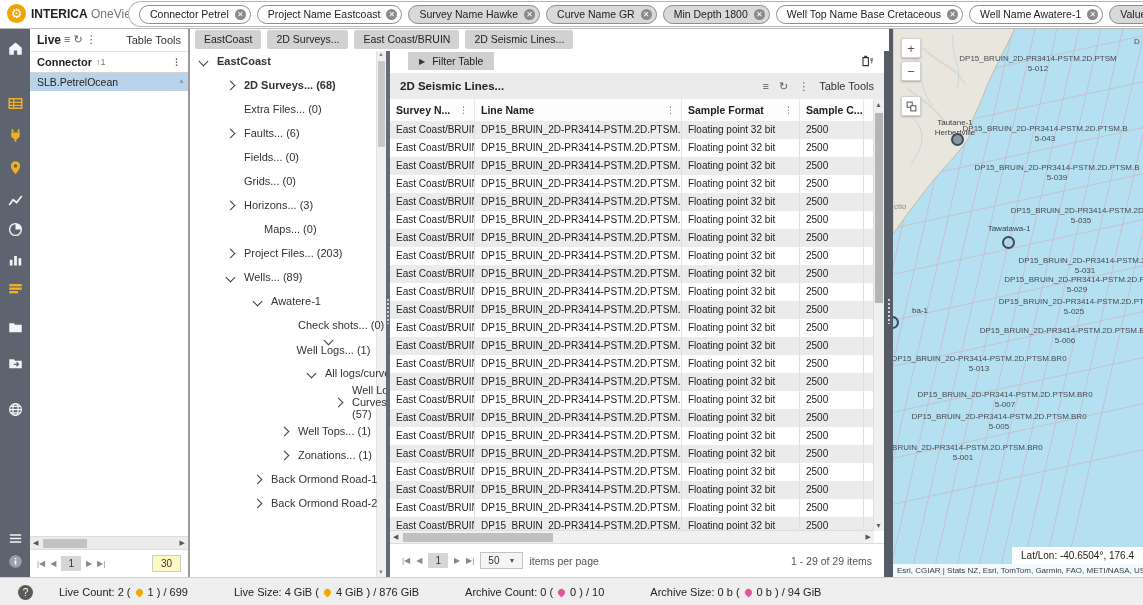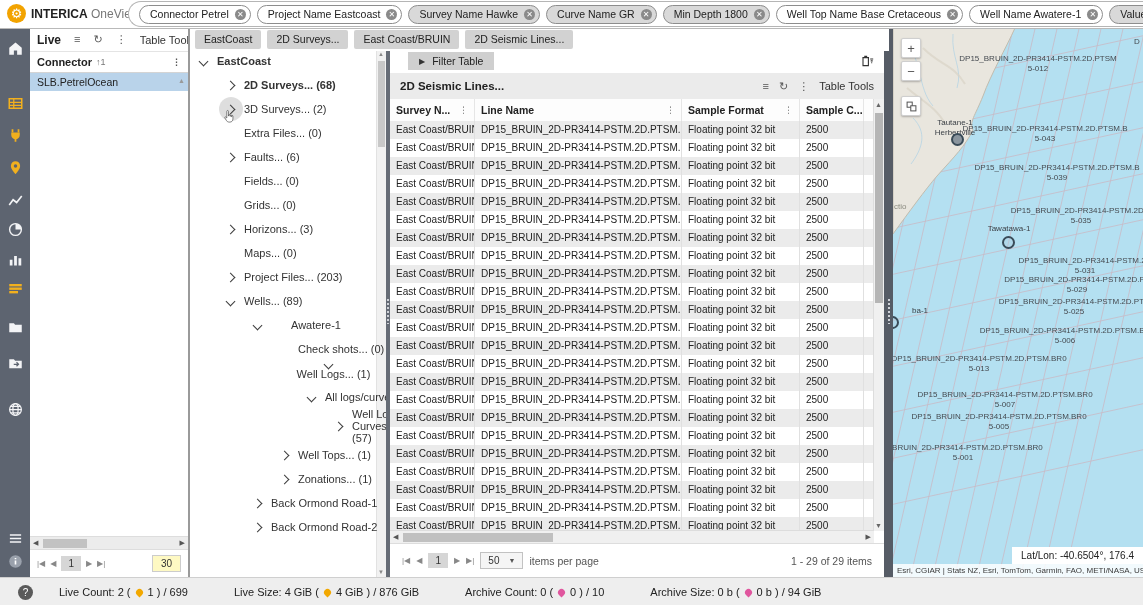--- a/index.html
+++ b/index.html
@@ -14,21 +14,21 @@
   .chip{display:inline-flex;align-items:center;gap:6px;height:17px;padding:0 4px 0 10px;border:1px solid #8d8d8d;border-radius:10px;font-size:10.5px;color:#222;white-space:nowrap;flex:none}
   .chip.light{background:#fff}.chip.gray{background:#d9d9d9}
   .chip .x{width:11px;height:11px;border-radius:50%;background:#8a8a8a;color:#fff;font-size:8px;line-height:11px;text-align:center;flex:none}
   
   .rail{position:absolute;left:0;top:28px;width:30px;height:549px;background:#5d6470;display:flex;flex-direction:column;align-items:center;z-index:5}
   .rail .ic{width:15px;height:15px;flex:none}
   .rail .ic svg{width:100%;height:100%;display:block}
   .tone-yellow{color:#f2b01e}.tone-white{color:#f3f4f6}
   
   .live{position:absolute;left:30px;top:28px;width:158px;height:549px;background:#fff;border-right:1px solid #9b9b9b}
-  .live-head{height:23px;display:flex;align-items:center;padding:0 7px;gap:13px;font-size:11px;color:#444}
+  .live-head{height:23px;display:flex;align-items:center;padding:0 7px;gap:3px;font-size:11px;color:#444}
   .live-title{font-weight:bold;font-size:12px;color:#222}
   .mini-ic{font-size:11px;color:#555;line-height:1}
   .ttools{font-size:11px;color:#333;margin-left:auto;white-space:nowrap}
   .live-colhead{height:20px;border-top:1px solid #e4e4e4;border-bottom:1px solid #d4d4d4;display:flex;align-items:center;padding:0 7px;font-size:11px;font-weight:bold;color:#222;gap:4px}
   .sortbadge{font-weight:normal;font-size:9px;color:#777}
   .live-row{height:18px;background:#b9d3ea;display:flex;align-items:center;padding:0 7px;font-size:10.5px;color:#222;position:relative}
   .live-row .upArr{position:absolute;right:3px;top:4px;font-size:7px;color:#999}
   .live-hscroll{position:absolute;bottom:27px;left:0;right:0;height:13px;background:#ececec;border-top:1px solid #ddd}
   .live-hscroll .thumb{position:absolute;left:13px;top:2px;width:44px;height:9px;background:#c2c2c2}
   .live-hscroll .a{position:absolute;top:2px;font-size:7px;color:#555}
@@ -279,60 +279,52 @@
   </div>
 <div class="titem bold" style="padding-left: 10px; height: 24px;">
       <span class="chv down"></span>
       <span>EastCoast</span>
     </div>
     <div class="titem bold" style="padding-left: 37px; height: 24px;">
       <span class="chv right"></span>
       <span>2D Surveys... (68)</span>
     </div>
     <div class="titem" style="padding-left: 37px; height: 24px;">
-      <div class="hovc" style="left: 29px; top: 0px;"></div>
-      <div class="handcur" style="left: 33px; top: 12px;"><svg viewBox="0 0 14 16">
-          <path d="M5 1.6c.5 0 .9.4.9.9v5l.3.1v-1c0-.9 1.4-.9 1.4 0v1.2l.3.1V7c0-.9 1.3-.9 1.3 0v1.3l.3.1V7.6c0-.8 1.2-.8 1.2 0v3.1c0 2-1.3 3.4-3.2 3.4H6.3c-1 0-1.9-.5-2.4-1.4L2 9.6c-.4-.7.4-1.4 1-.9l1.1 1V2.5c0-.5.4-.9.9-.9z" fill="#fff" stroke="#444" stroke-width=".7"></path>
-        </svg></div>
-      <span class="chv right"></span>
-      <span>3D Surveys... (2)</span>
-    </div>
-    <div class="titem" style="padding-left: 37px; height: 24px;">
       <span class="chv none"></span>
       <span>Extra Files... (0)</span>
     </div>
     <div class="titem" style="padding-left: 37px; height: 24px;">
       <span class="chv right"></span>
       <span>Faults... (6)</span>
     </div>
     <div class="titem" style="padding-left: 37px; height: 24px;">
       <span class="chv none"></span>
       <span>Fields... (0)</span>
     </div>
     <div class="titem" style="padding-left: 37px; height: 24px;">
       <span class="chv none"></span>
       <span>Grids... (0)</span>
     </div>
     <div class="titem" style="padding-left: 37px; height: 24px;">
       <span class="chv right"></span>
       <span>Horizons... (3)</span>
     </div>
-    <div class="titem" style="padding-left: 37px; height: 24px;">
+    <div class="titem" style="padding-left: 37px; height: 24px; margin-left: 20px;">
       <span class="chv none"></span>
       <span>Maps... (0)</span>
     </div>
     <div class="titem" style="padding-left: 37px; height: 24px;">
       <span class="chv right"></span>
       <span>Project Files... (203)</span>
     </div>
     <div class="titem" style="padding-left: 37px; height: 24px;">
       <span class="chv down"></span>
       <span>Wells... (89)</span>
     </div>
-    <div class="titem" style="padding-left: 64px; height: 24px; gap: 20px;">
+    <div class="titem" style="padding-left: 64px; height: 24px;">
       <span class="chv down"></span>
       <span>Awatere-1</span>
     </div>
     <div class="titem" style="padding-left: 91px; height: 24px;">
       <span class="chv none"></span>
       <span>Check shots... (0)</span>
     </div>
     <div class="titem" style="padding-left: 91px; height: 24px; flex-direction: column;">
       <span class="chv down"></span>
       <span>Well Logs... (1)</span>

